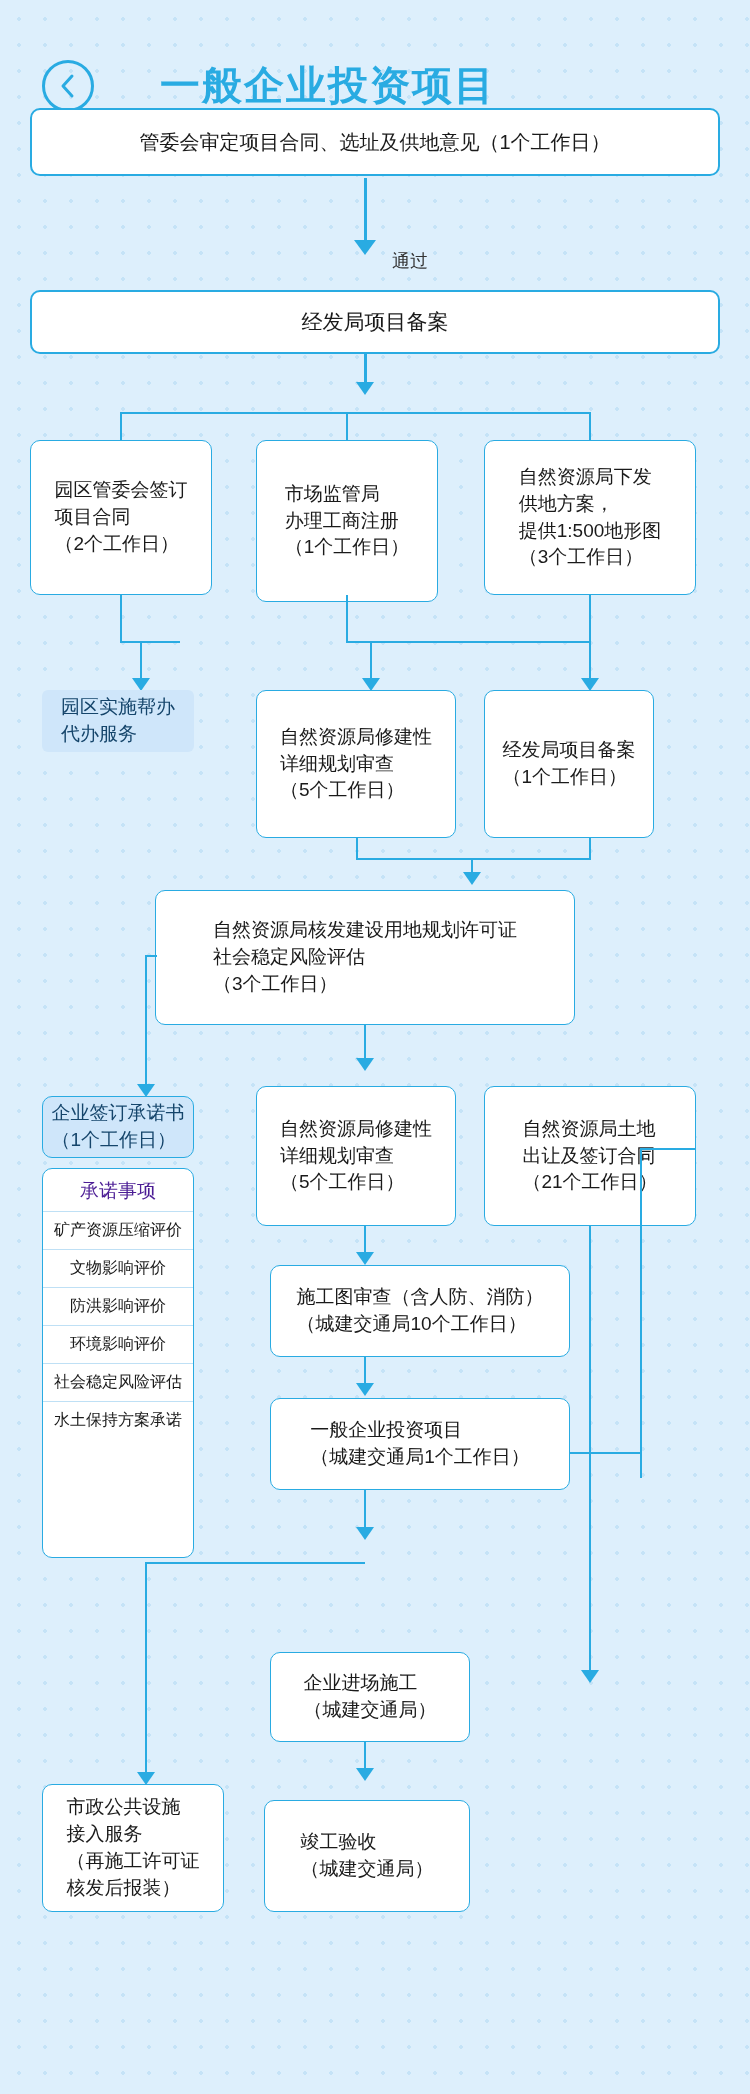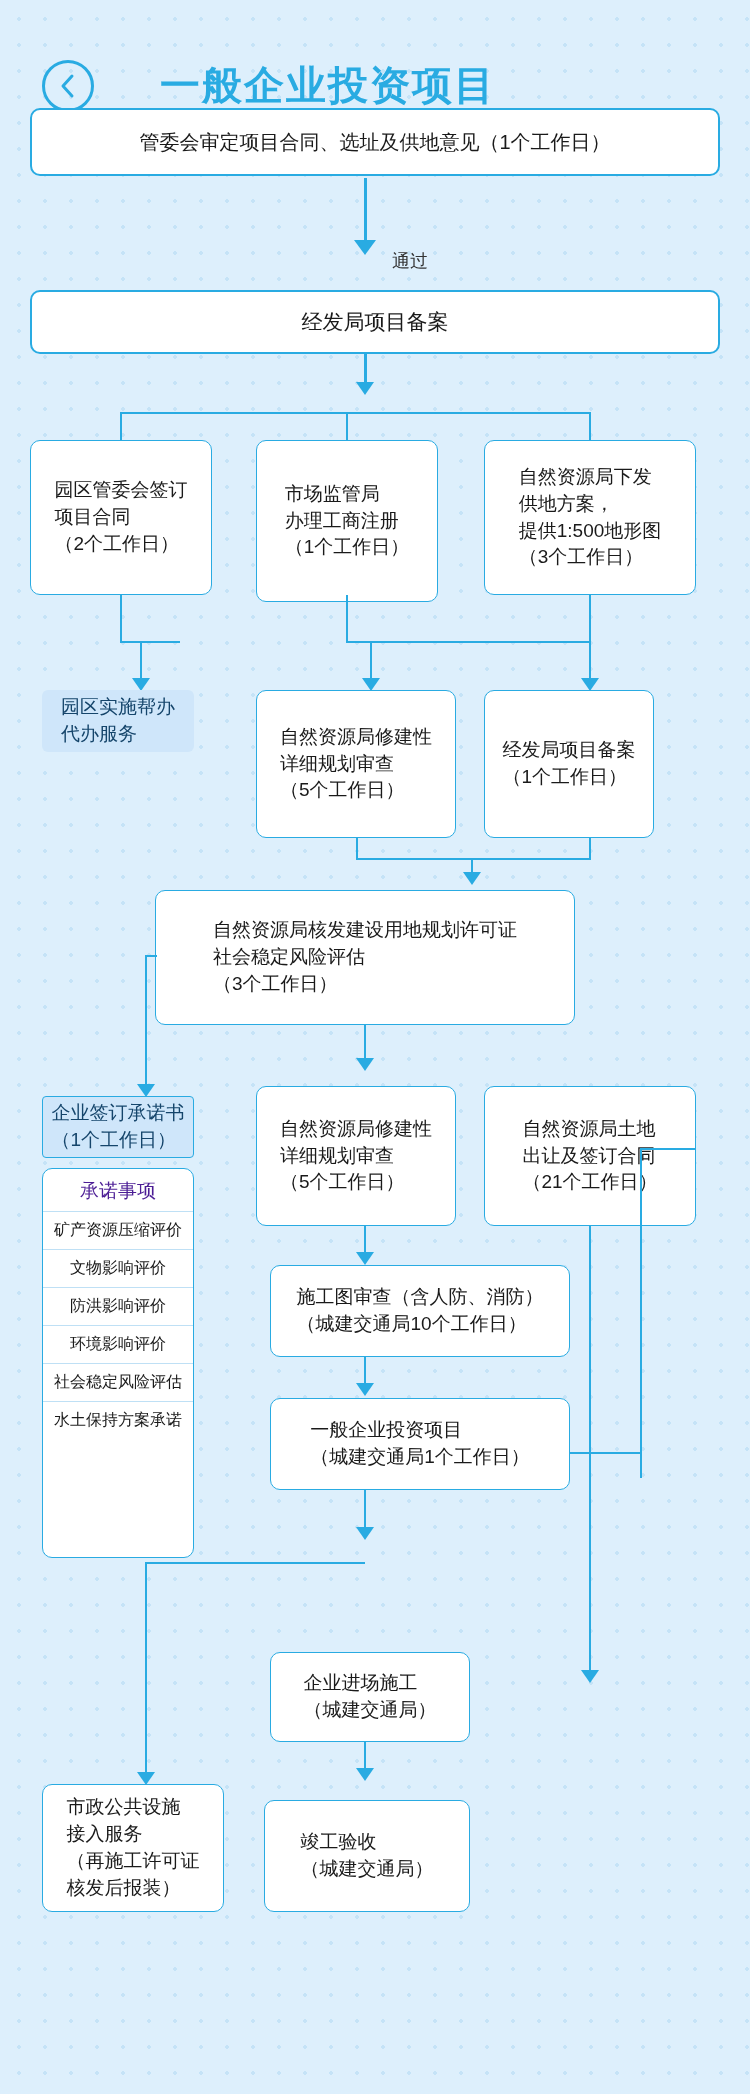--- a/index.html
+++ b/index.html
@@ -57,21 +57,21 @@
   .node.thin{border-width:1.5px;}
   .node.shaded{
     background:#cfe6fa;
     border:none;
     border-radius:6px;
     color:#15456b;
   }
   .node.shaded2{
     background:#cfe6fa;
     border:1.5px solid #29abe2;
-    border-radius:4px;
+    border-radius:10px;
     color:#15456b;
   }
   
   .promise-box{
     position:absolute;
     box-sizing:border-box;
     background:#ffffff;
     border:1.5px solid #29abe2;
     border-radius:10px;
     overflow:hidden;

